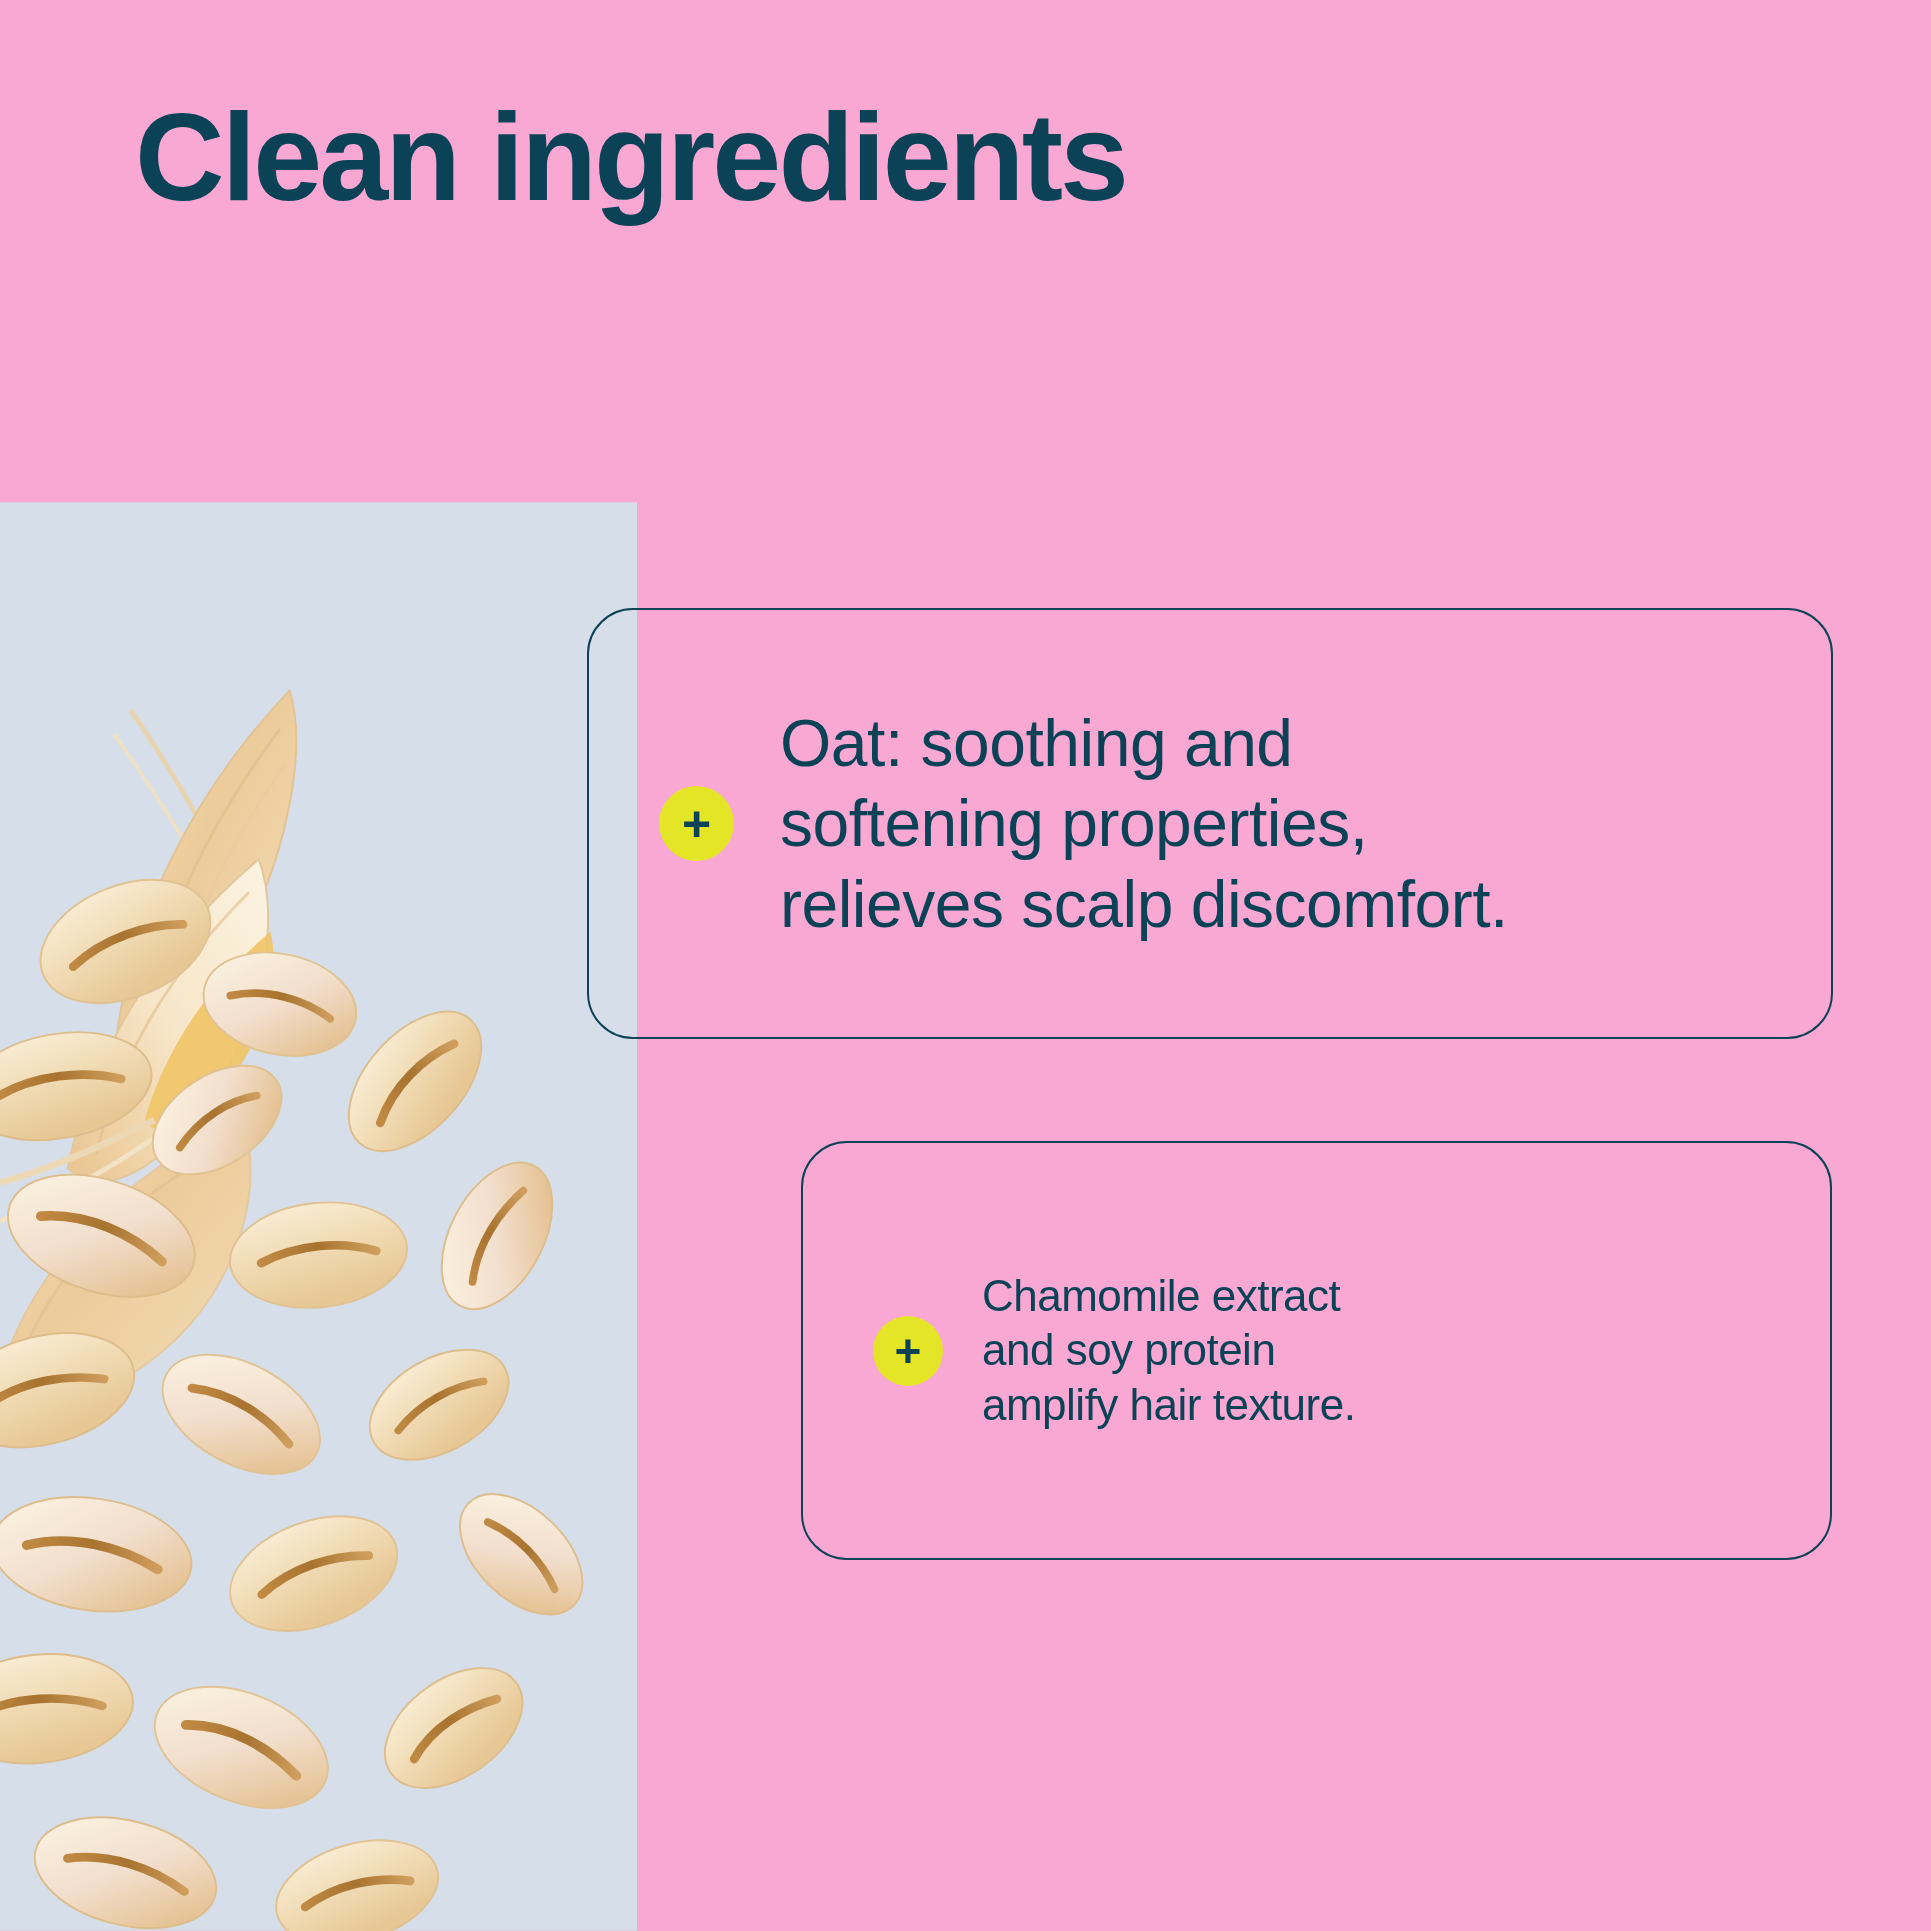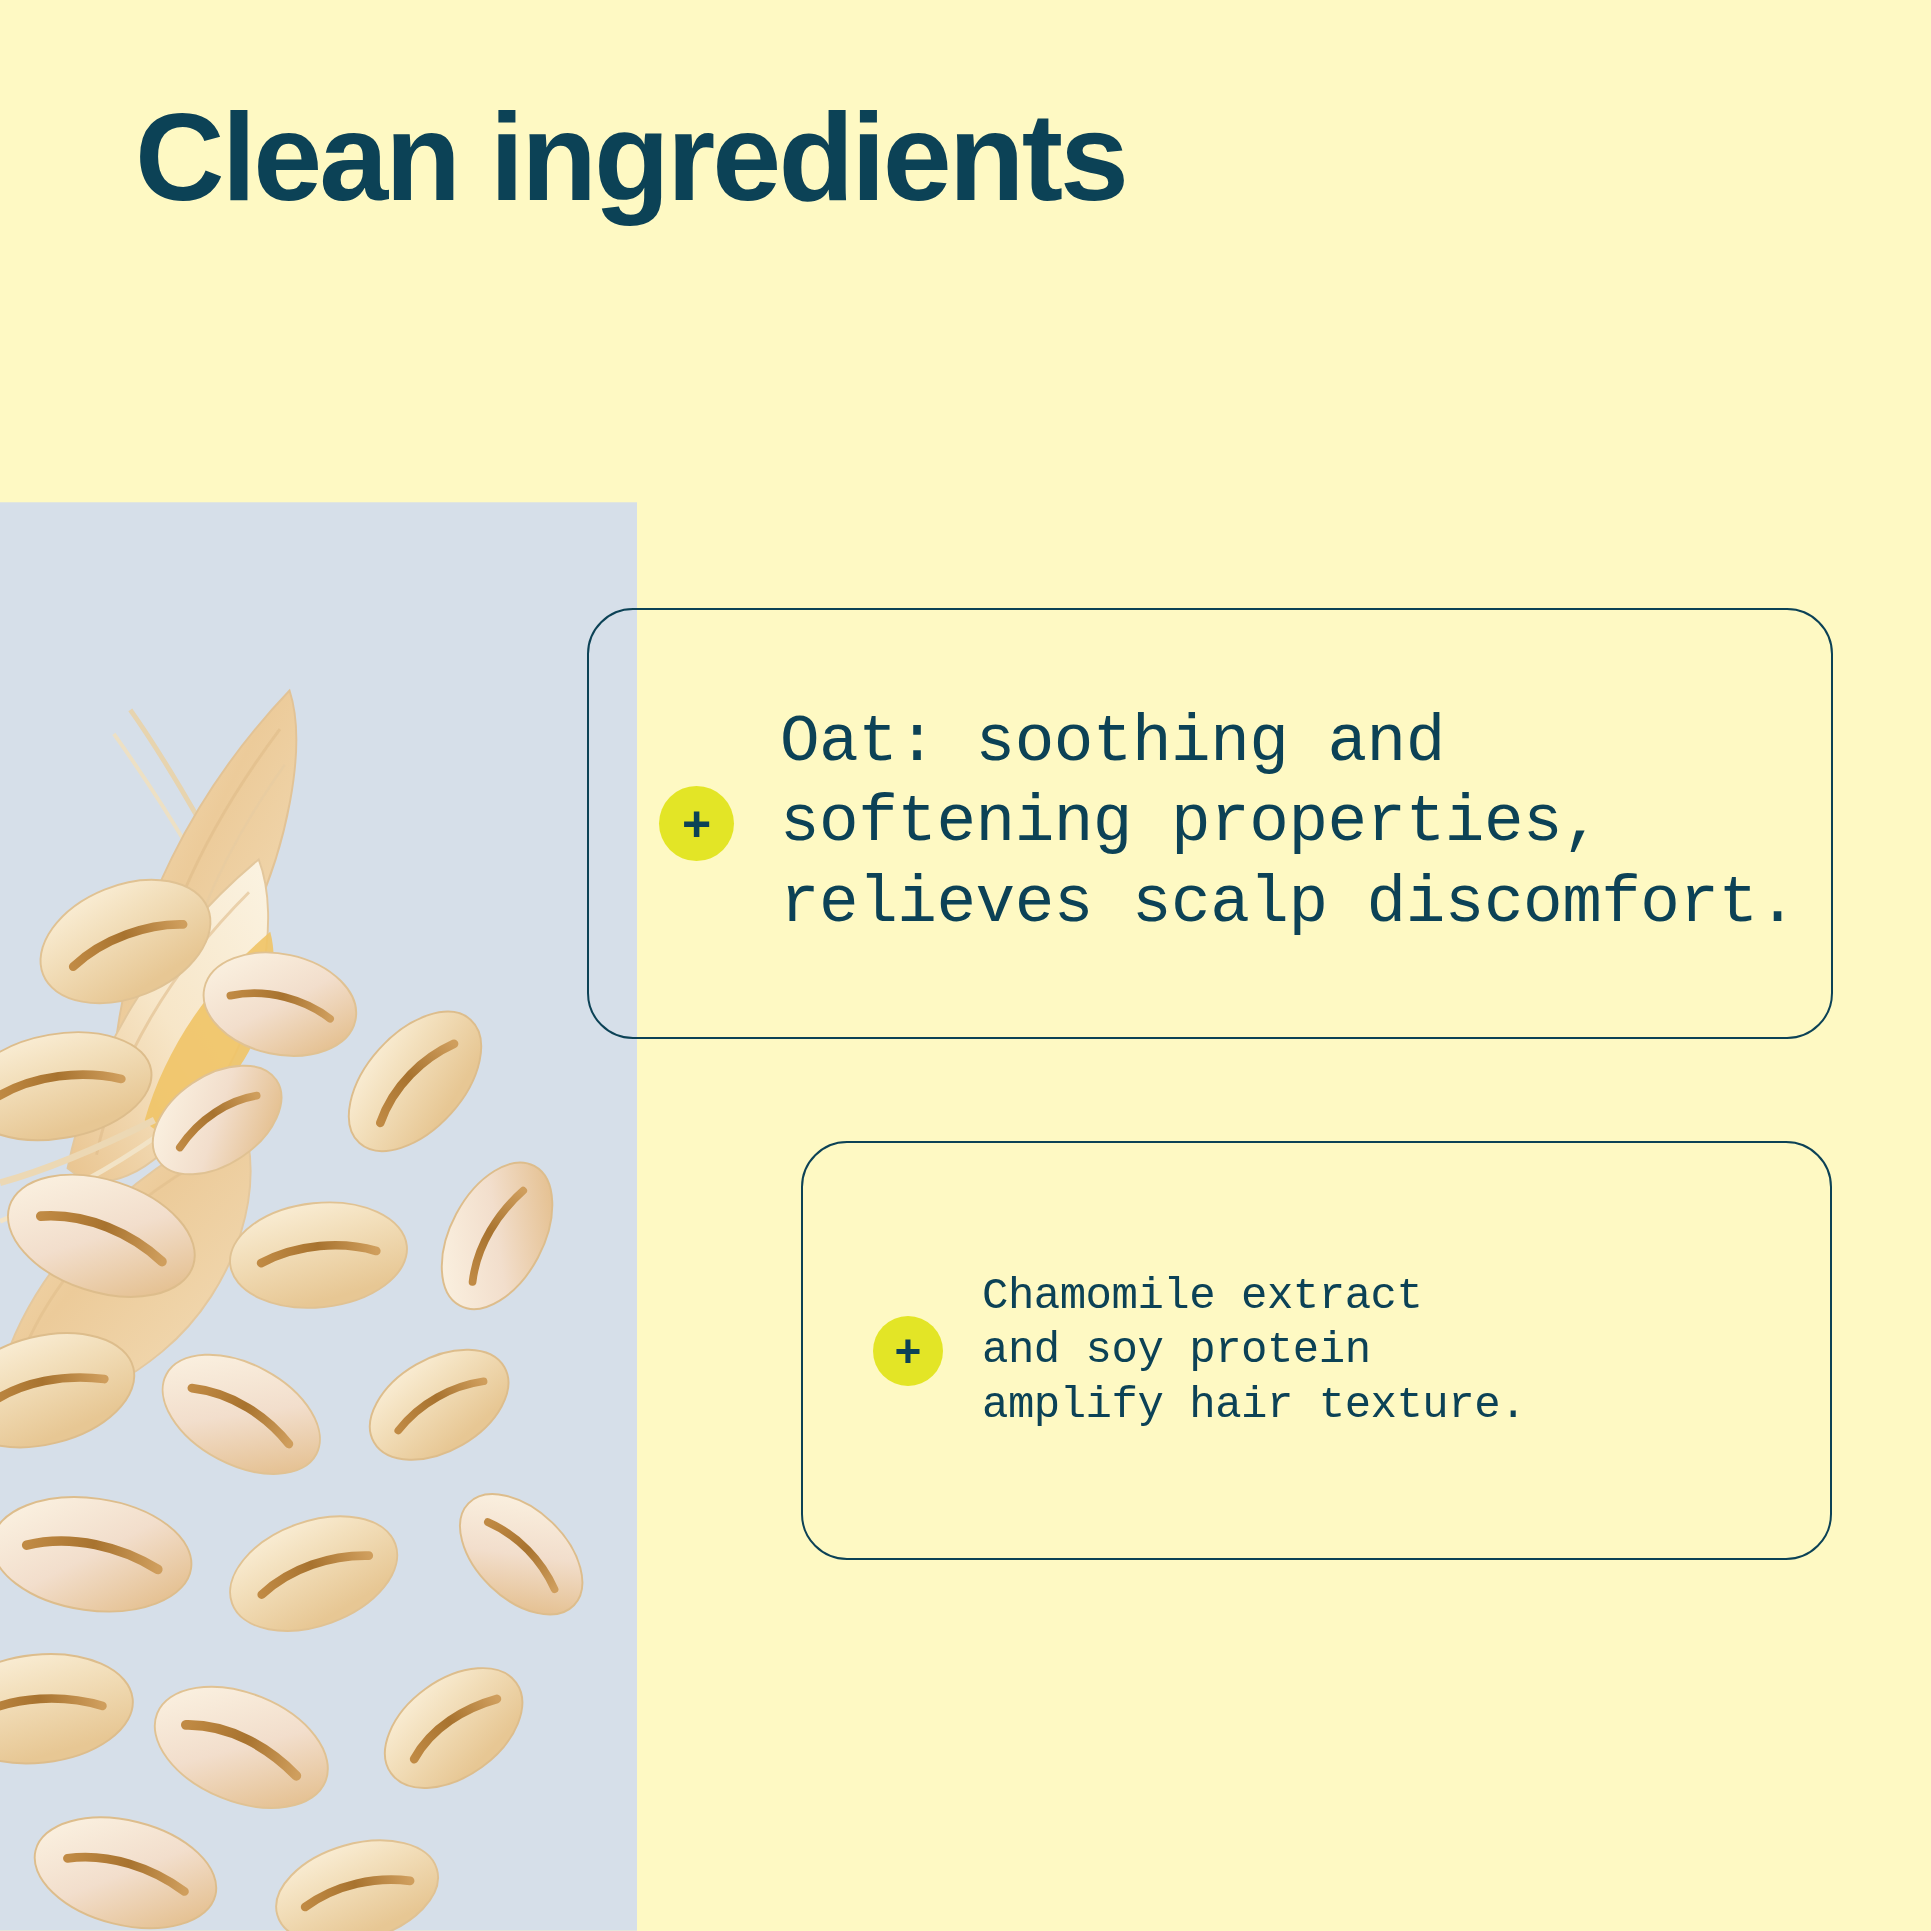--- a/index.html
+++ b/index.html
@@ -4,21 +4,21 @@
 <style>
   html, body {
     margin: 0;
     padding: 0;
     background: #d6dfe9;
   }
   .stage {
     position: relative;
     width: 1931px;
     height: 1931px;
-    background: #fef9c3;
+    background: #f9a8d4;
     overflow: hidden;
     font-family: "Liberation Sans", sans-serif;
   }
 
   
   .page-title {
     position: absolute;
     left: 135px;
     top: 92px;
     font-size: 124px;
@@ -76,21 +76,20 @@
     margin-right: 39px;
   }
 
   .card-text {
     color: #0c4256;
     font-size: 66px;
     line-height: 1.22;
     font-weight: 400;
     letter-spacing: -0.5px;
     white-space: pre-line;
-    font-family: Liberation Mono, monospace;
   }
   .card-2 .card-text {
     font-size: 44px;
     line-height: 1.24;
   }
 
   
   .oat-photo {
     position: absolute;
     left: 0;

